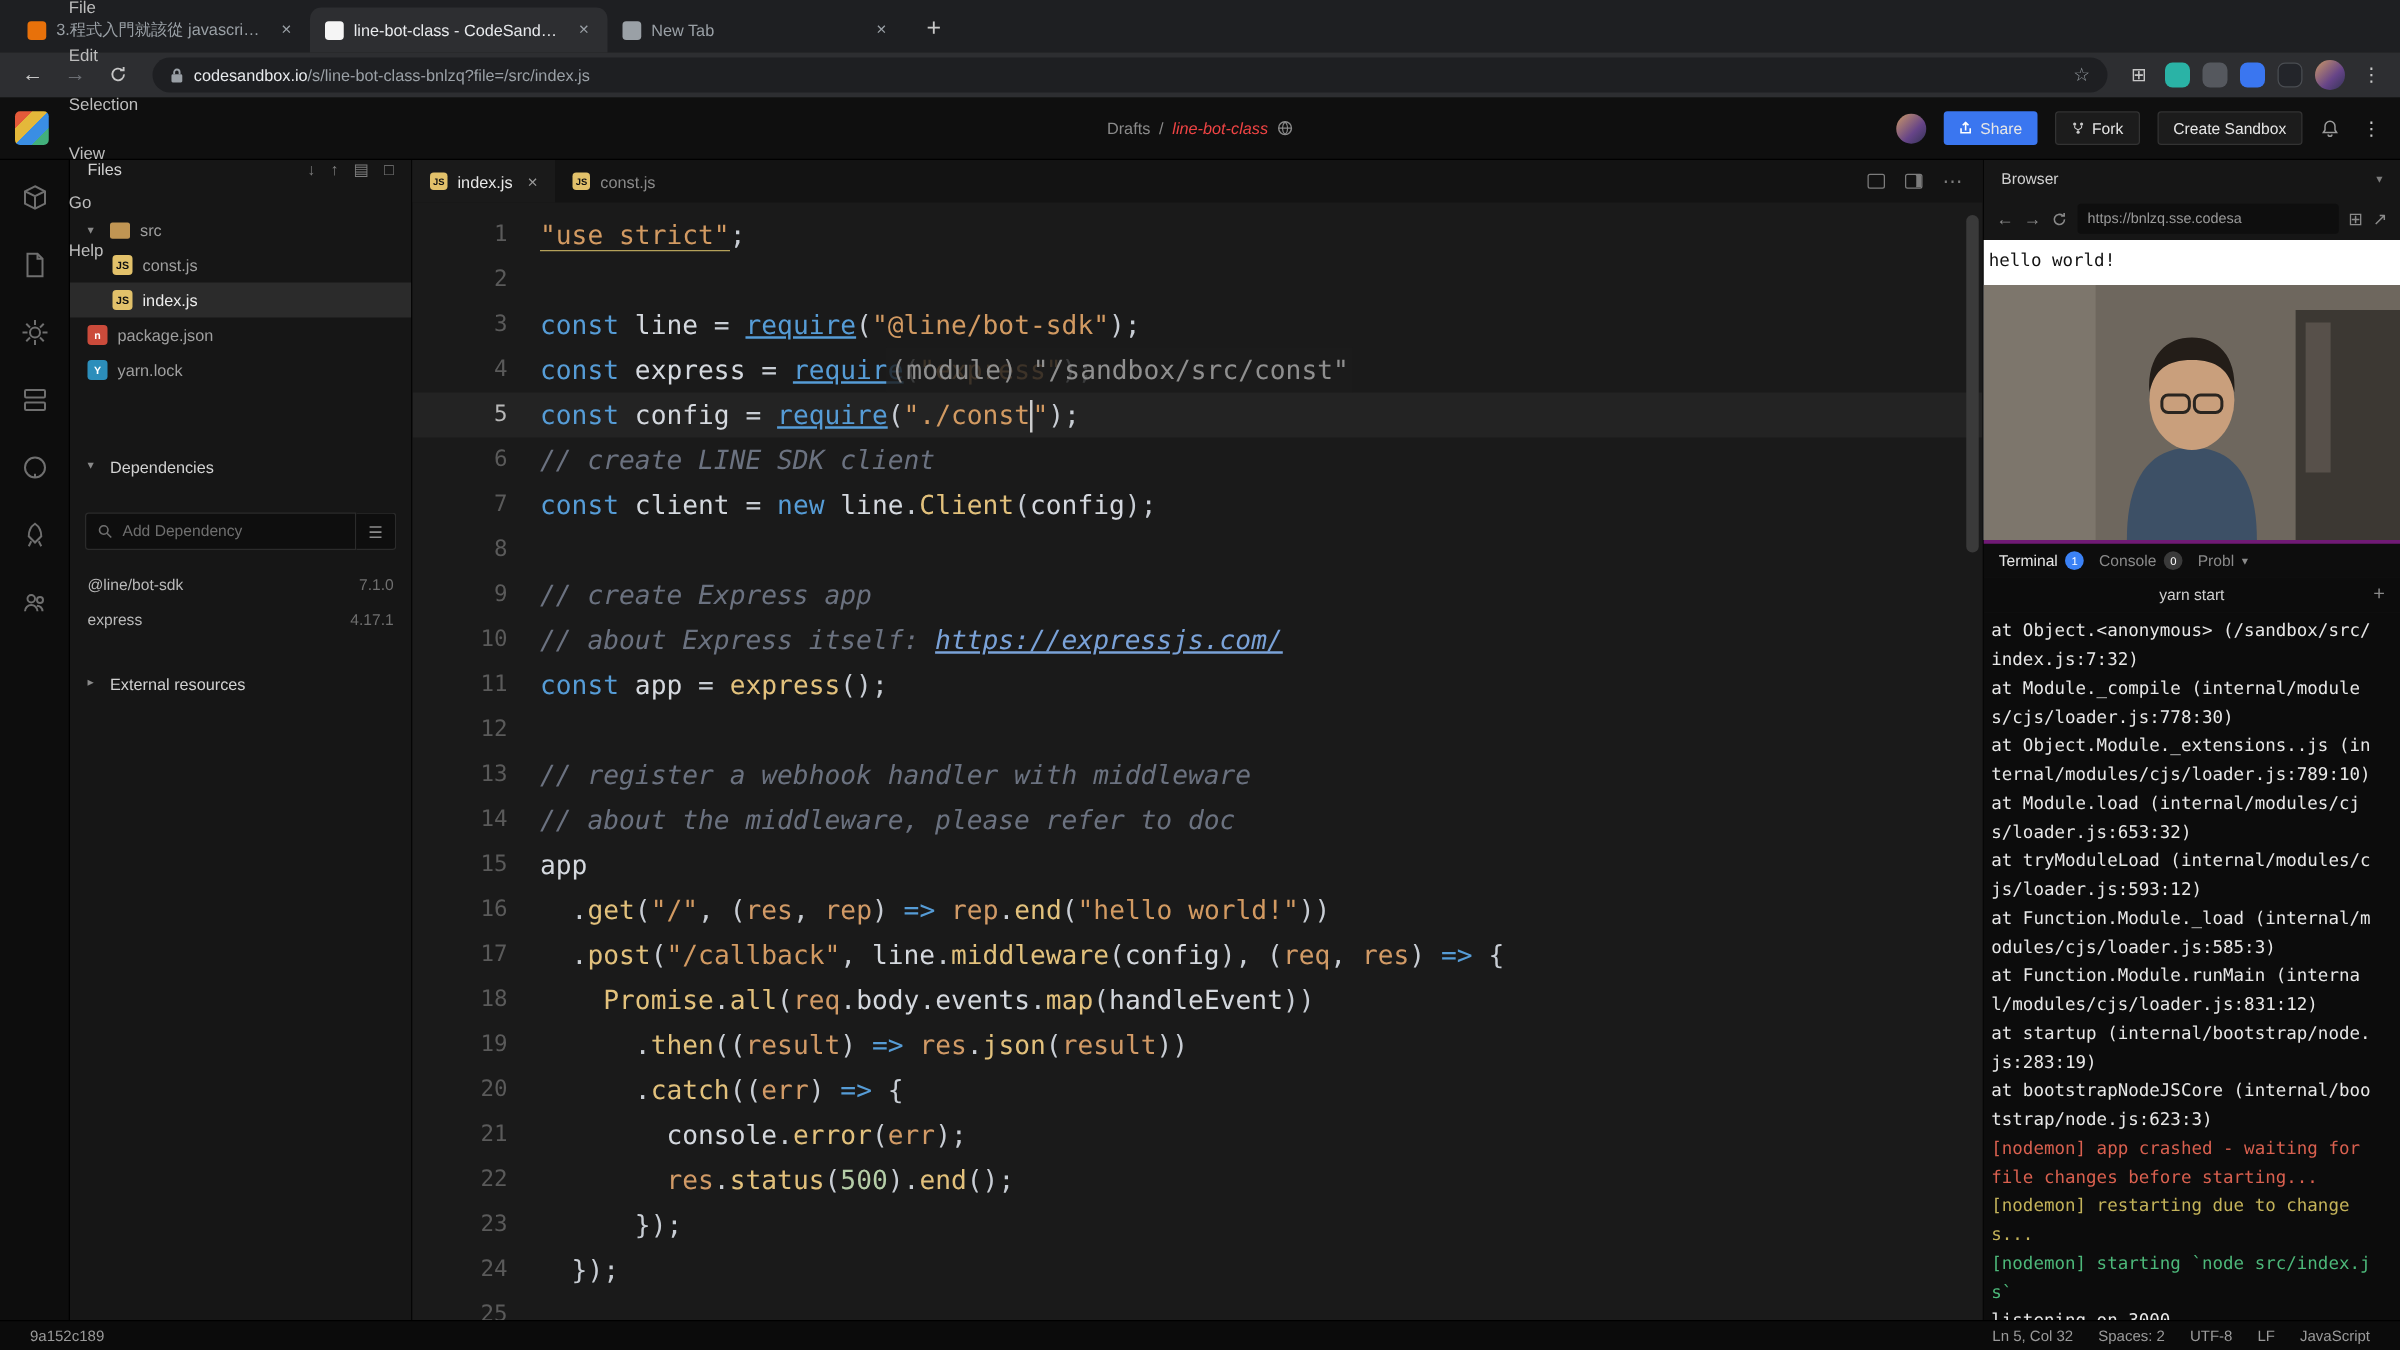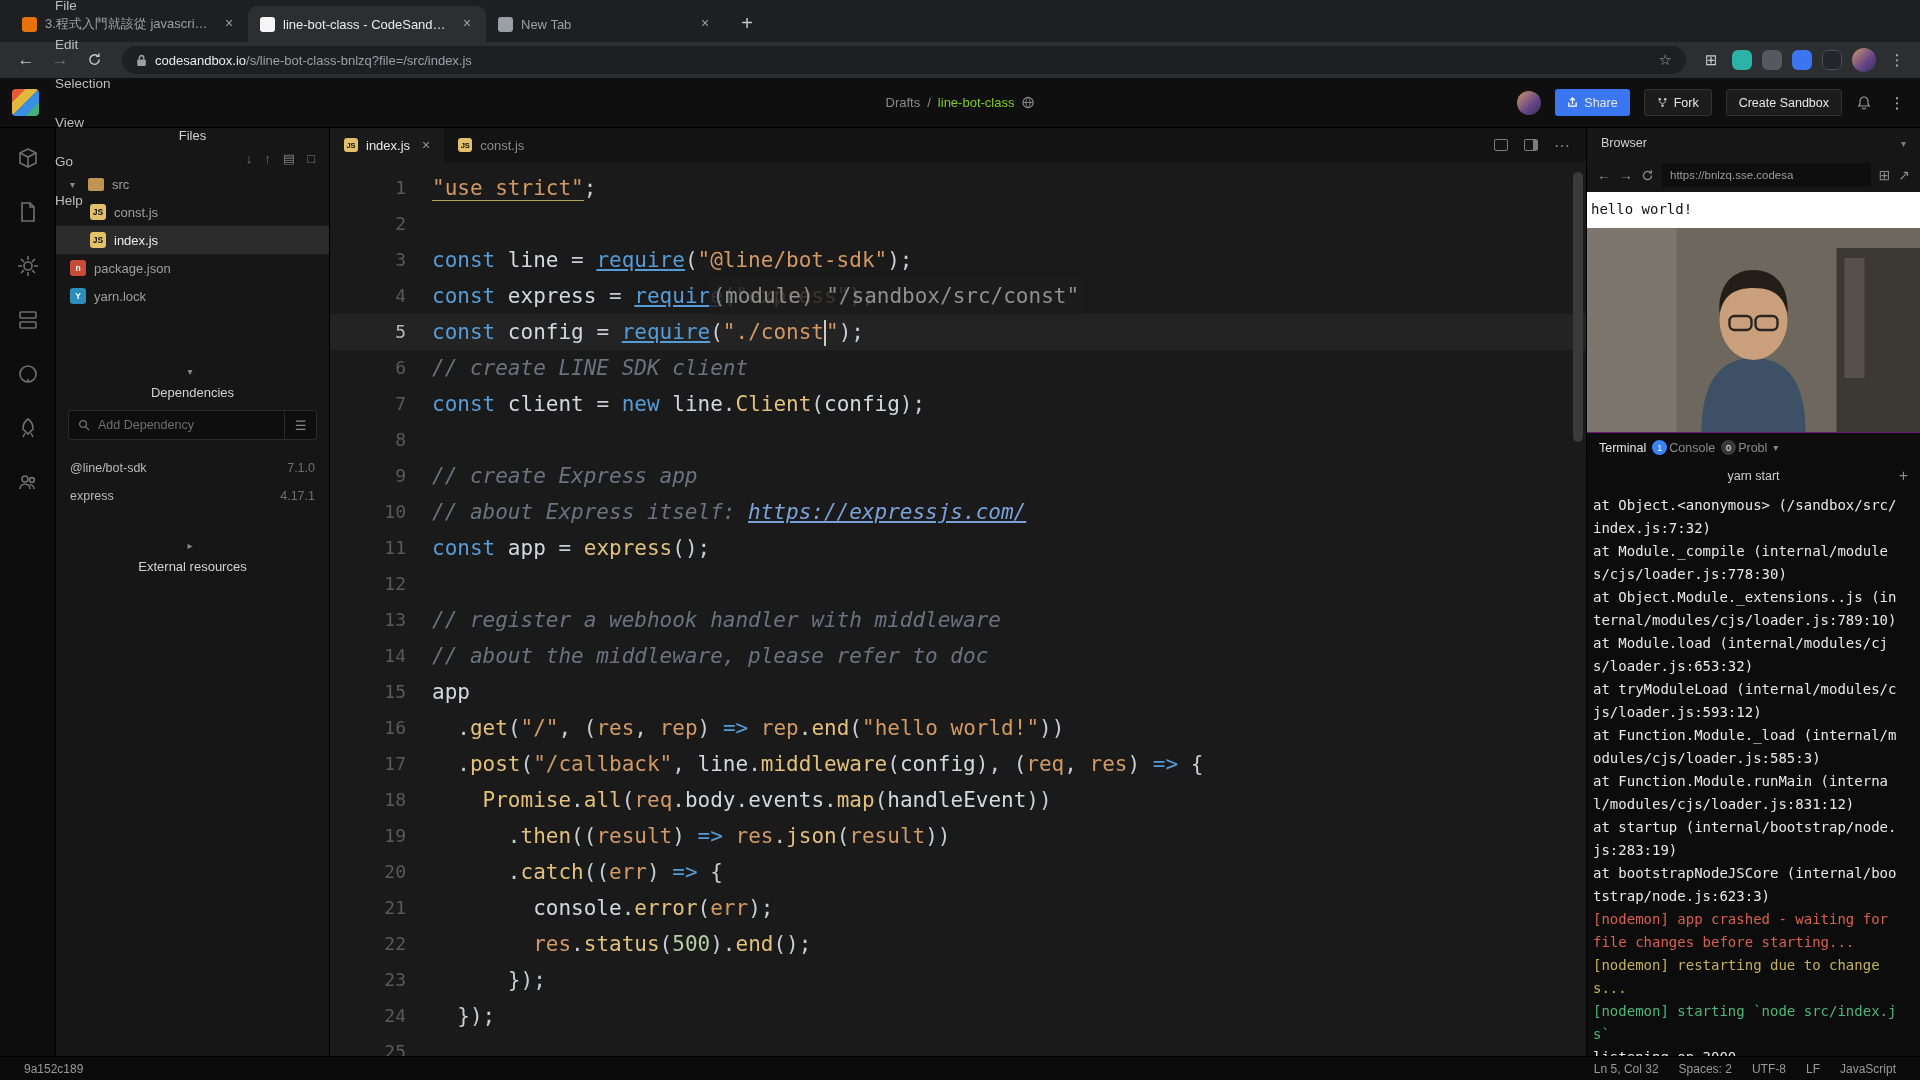--- a/index.html
+++ b/index.html
@@ -33,38 +33,38 @@
 
   
   .cs-header { height:50px; background:#0f0f0f; border-bottom:1px solid #000; display:flex;
                align-items:center; padding:0 12px; position:relative; flex:none; }
   .cs-logo { width:27px; height:27px; border-radius:4px; margin-right:16px;
              background:linear-gradient(135deg,#e45a3a 0 25%,#e4b83a 25% 50%,#3a8ee4 50% 75%,#42b07c 75%); }
   .menus { display:flex; gap:24px; font-size:13.5px; color:#bdbdbd;flex-direction:column; }
   .menus span { cursor:default; }
   .breadcrumb { position:absolute; left:50%; transform:translateX(-50%); font-size:13px; color:#8a8a8a;
                 display:flex; align-items:center; gap:7px; }
-  .breadcrumb .name { color:#84cc16; }
+  .breadcrumb .name { color:#ef4444;font-style:italic; }
   .cs-actions { margin-left:auto; display:flex; align-items:center; gap:14px; }
   .btn { height:27px; border-radius:3px; font-size:12.5px; display:flex; align-items:center;
          gap:6px; padding:0 12px; color:#e6e6e6; }
   .btn.blue { background:#3a76f0; }
   .btn.dark { background:#1c1c1c; border:1px solid #333; }
   .hicon { color:#9a9a9a; font-size:15px; }
 
   
   .main { flex:1; display:flex; min-height:0; }
 
   .rail { width:56px; background:#0d0d0d; border-right:1px solid #000; display:flex; flex-direction:column;
           align-items:center; padding-top:18px; gap:30px; flex:none; }
   .rail svg { width:24px; height:24px; stroke:#6f6f6f; fill:none; stroke-width:1.6; }
 
   .explorer { width:274px; background:#161616; border-right:1px solid #000; flex:none; font-size:13px;
               color:#b5b5b5; overflow:hidden; }
-  .sec-head { height:42px; display:flex; align-items:center; padding:0 14px; color:#d2d2d2; gap:8px;flex-direction:column; }
+  .sec-head { height:42px; display:flex; padding:0 14px; color:#d2d2d2; gap:8px; }
   .sec-head .tools { margin-left:auto; display:flex; gap:12px; color:#7c7c7c; font-size:13px; }
   .trow { height:28px; display:flex; align-items:center; gap:8px; color:#9f9f9f; }
   .trow.sel { background:#2b2b2b; color:#ececec; }
   .caret { color:#8a8a8a; font-size:10px; width:10px; }
   .fbadge { width:16px; height:16px; border-radius:3px; font-size:8.5px; font-weight:bold;
             display:flex; align-items:center; justify-content:center; color:#111; flex:none; }
   .fbadge.js { background:#e2c16a; }
   .fbadge.pkg { background:#cb4b3b; color:#fff; }
   .fbadge.lock { background:#2c8ebb; color:#fff; }
   .foldericon { width:16px; height:13px; background:#c09553; border-radius:2px; flex:none; }
@@ -119,22 +119,22 @@
   .right { width:334px; border-left:1px solid #000; background:#161616; display:flex; flex-direction:column; flex:none; }
   .brw-head { height:30px; display:flex; align-items:center; padding:0 14px; font-size:12.5px; color:#d0d0d0; flex:none; }
   .brw-head .chev { margin-left:auto; color:#7c7c7c; font-size:10px; }
   .brw-nav { height:34px; display:flex; align-items:center; gap:8px; padding:0 10px; flex:none; }
   .brw-nav .nic { color:#8a8a8a; font-size:14px; }
   .urlpill { flex:1; height:24px; background:#0e0e0e; border-radius:3px; color:#9a9a9a; font-size:11.5px;
              display:flex; align-items:center; padding:0 8px; overflow:hidden; white-space:nowrap; }
   .preview { height:240px; background:#ffffff; flex:none; display:flex; flex-direction:column; }
   .hello { font-family:"DejaVu Sans Mono", monospace; font-size:14px; color:#111; padding:9px 4px 0 4px; height:36px; }
   .webcam { flex:1; position:relative; overflow:hidden; }
-  .term-head { height:30px; background:#0d0d0d; border-top:1px solid #701a75; display:flex; align-items:center;
-               gap:2px; padding:0 12px; font-size:12.5px; color:#8a8a8a; flex:none; }
+  .term-head { height:30px; background:#0d0d0d; border-top:3px solid #701a75; display:flex; align-items:center;
+               gap:12px; padding:0 12px; font-size:12.5px; color:#8a8a8a; flex:none; }
   .term-tab { display:flex; align-items:center; gap:6px; }
   .term-tab.active { color:#e6e6e6; }
   .badge { min-width:15px; height:15px; border-radius:8px; font-size:9px; color:#fff;
            display:flex; align-items:center; justify-content:center; padding:0 3px; }
   .term-cmd { height:28px; background:#0c0c0c; display:flex; align-items:center; justify-content:center;
               position:relative; color:#cfcfcf; font-size:12.5px; flex:none; }
   .term-cmd .plus { position:absolute; right:12px; color:#8a8a8a; font-size:16px; }
   .term-out { flex:1; background:#0c0c0c; padding:4px 18px 4px 6px; overflow:hidden;
               font-family:"DejaVu Sans Mono", monospace; font-size:14px; line-height:23px; }
   .term-out p { word-break:break-all; }

